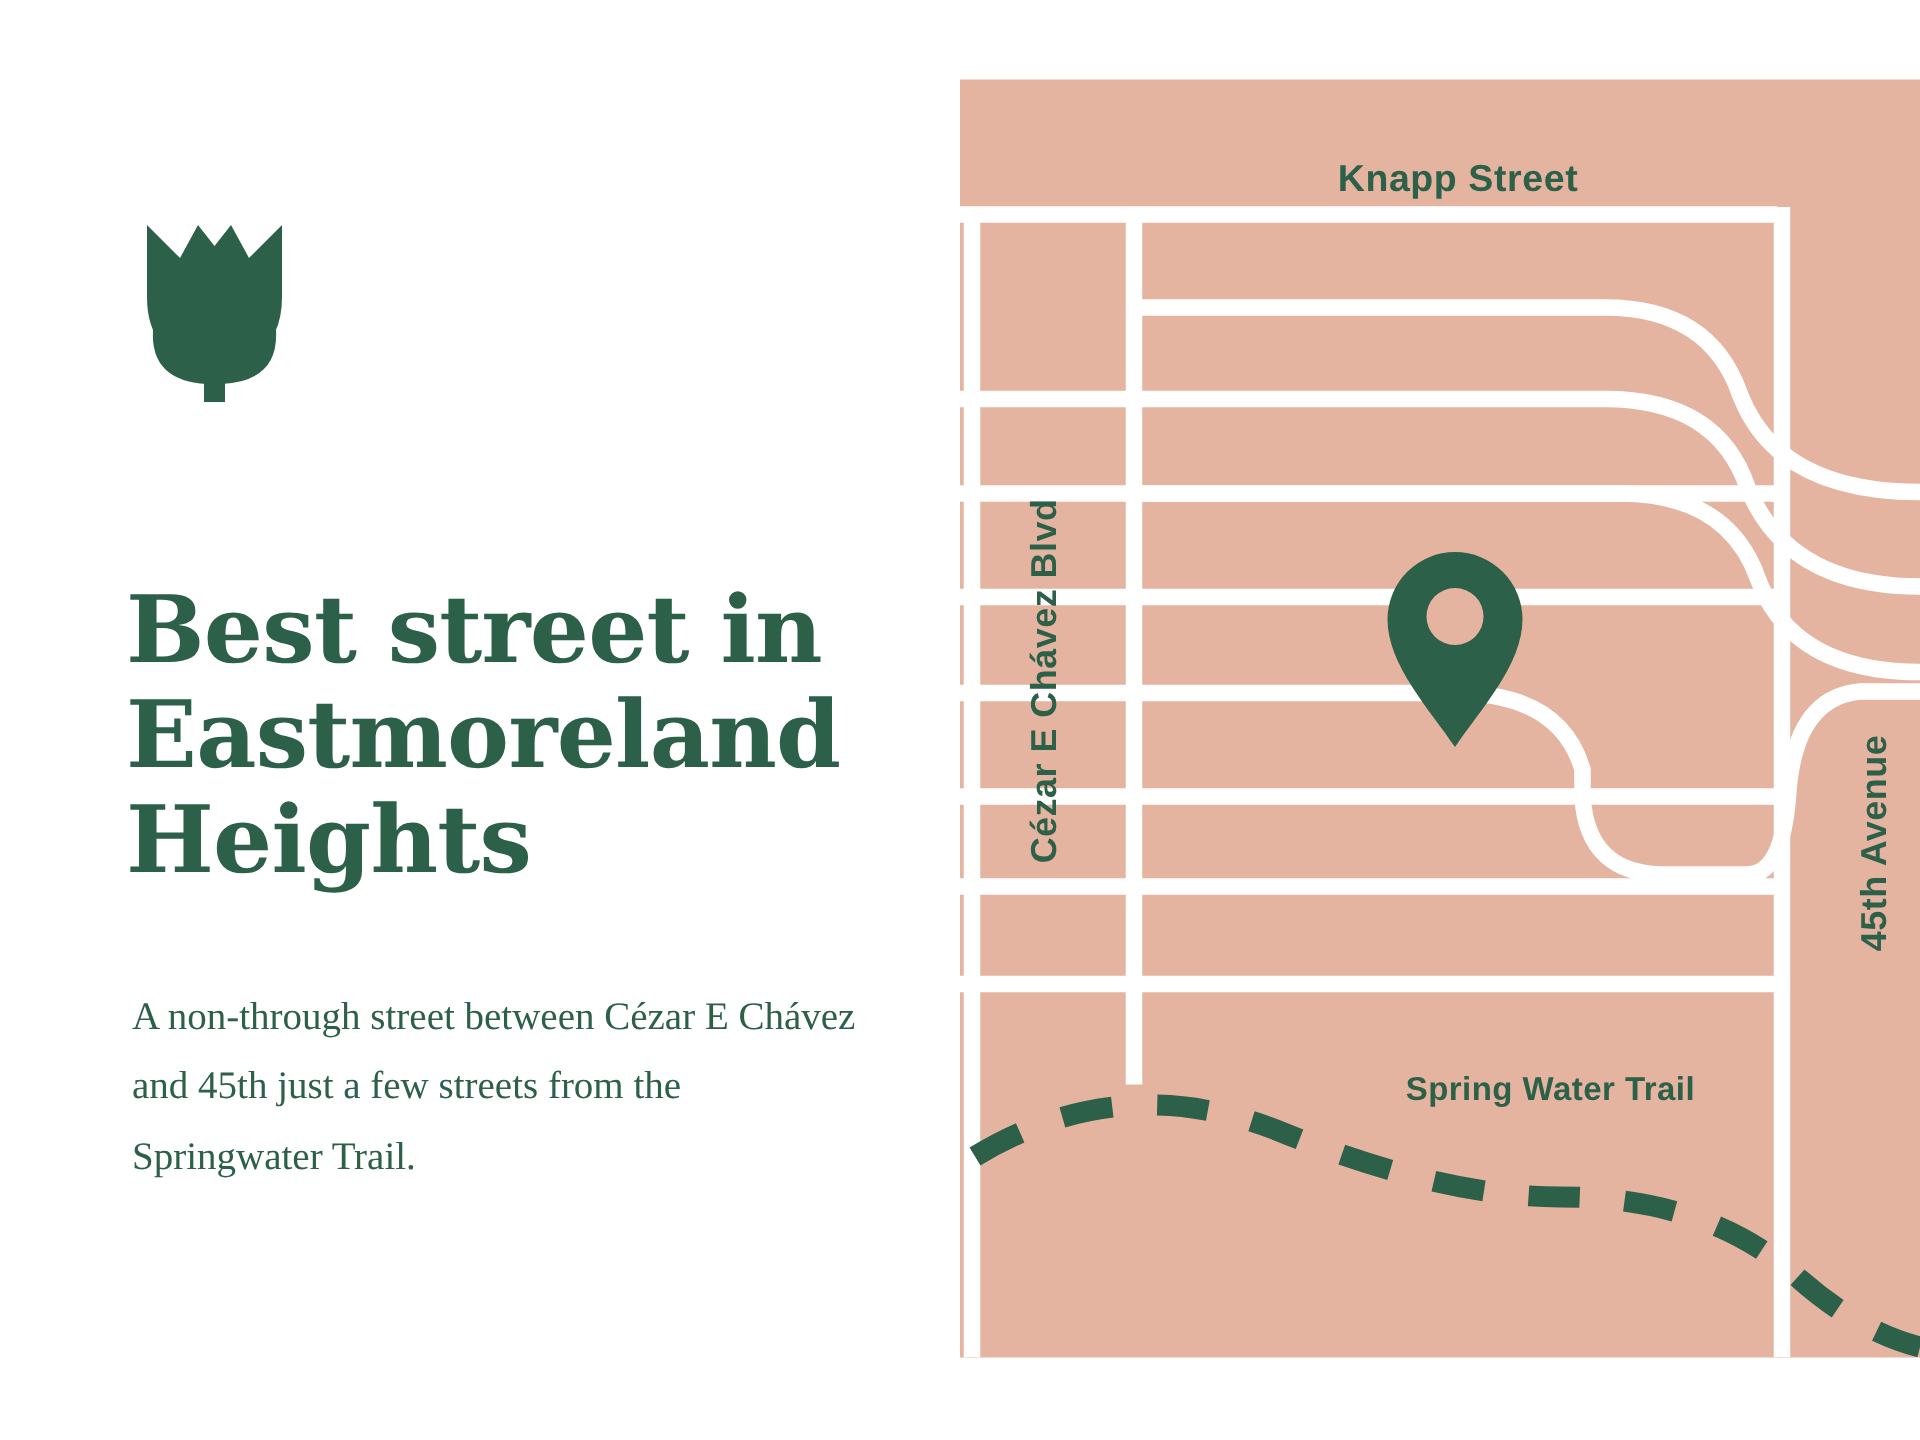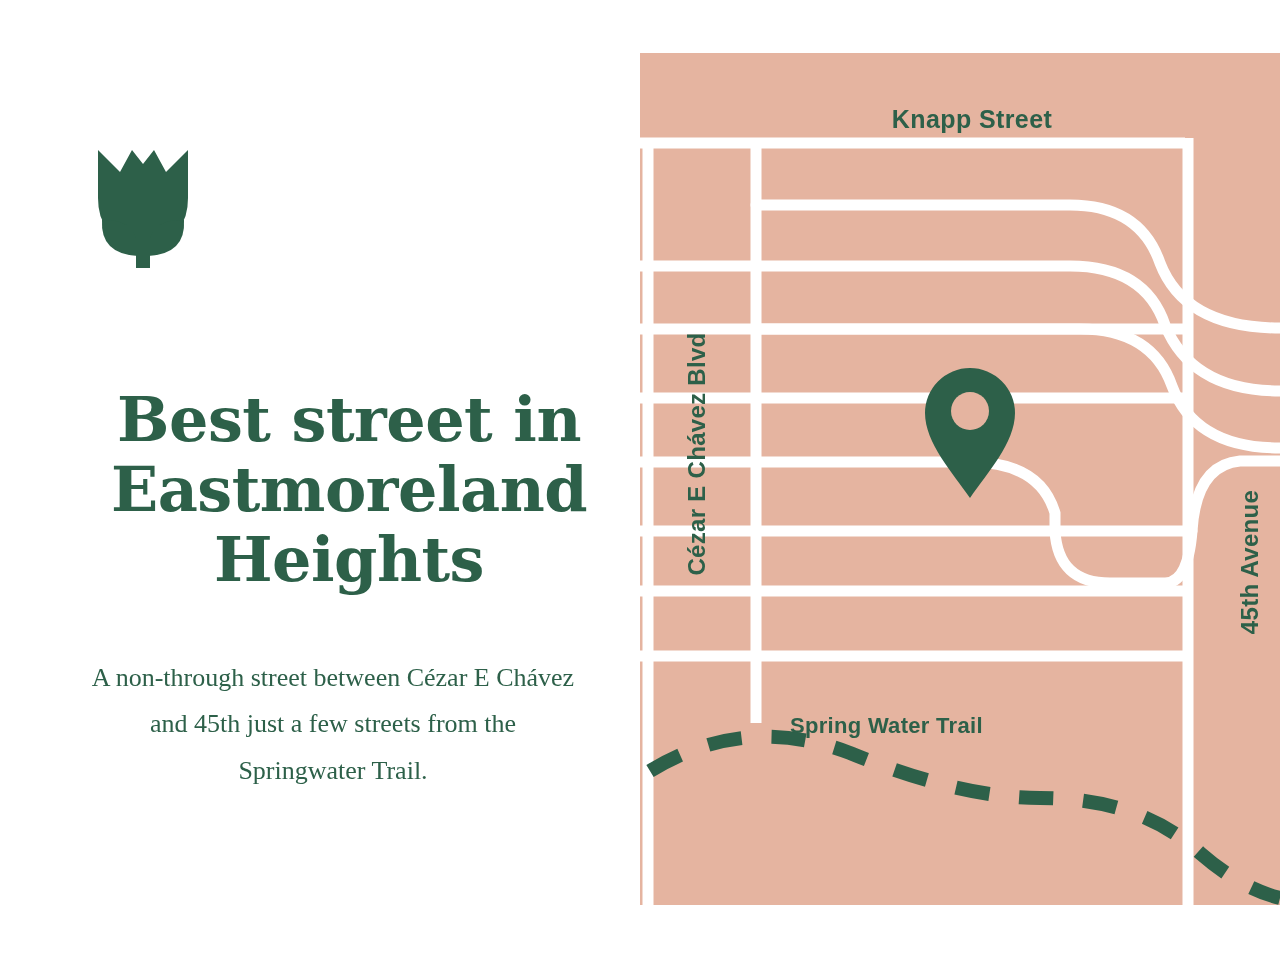--- a/index.html
+++ b/index.html
@@ -29,21 +29,20 @@
   }
 
   
   #left-panel {
     position: absolute;
     left: 0;
     top: 0;
     width: 640px;
     height: 960px;
     background: #ffffff;
-    text-align: center;
   }
 
   #logo-wrap {
     position: absolute;
     left: 88px;
     top: 140px;
     width: 110px;
     height: 130px;
   }
   #logo-wrap svg { display: block; width: 100%; height: 100%; }
@@ -110,21 +109,21 @@
   }
   #label-45th {
     left: 470px; top: 495px; width: 280px;
     text-align: center;
     font-size: 24px;
     letter-spacing: 0.3px;
     transform: rotate(-90deg);
   }
   #label-trail {
     left: 150px; top: 660px; width: 340px;
-    text-align: left;
+    text-align: right;
     font-size: 22px;
     letter-spacing: 0.3px;
   }
 </style>
 </head>
 <body>
 
 <div id="watermark">© 2026</div>
 
 <div id="left-panel">

